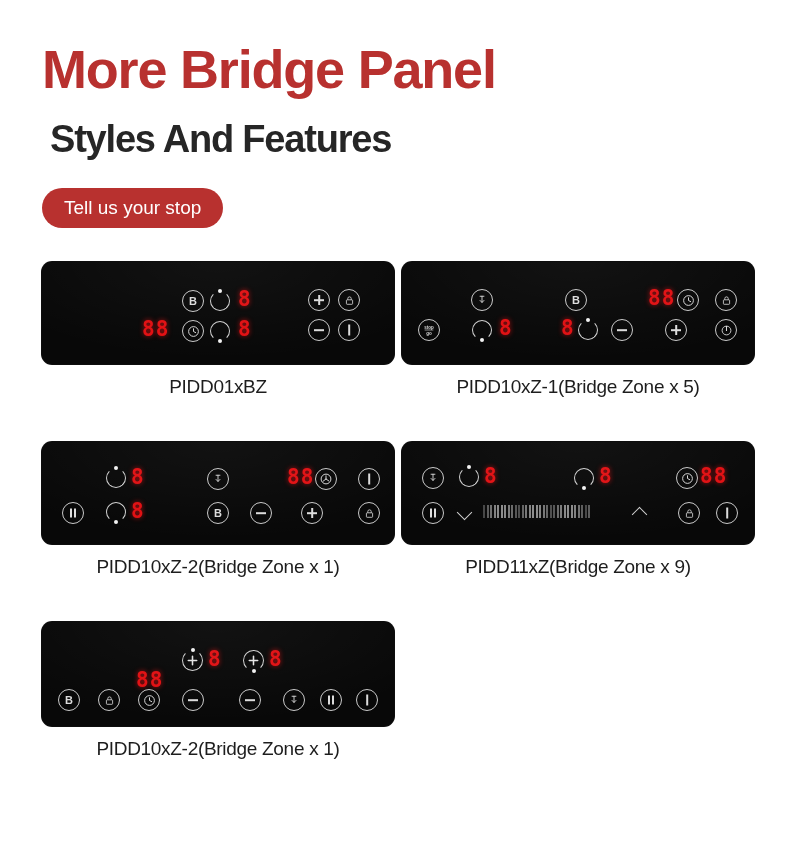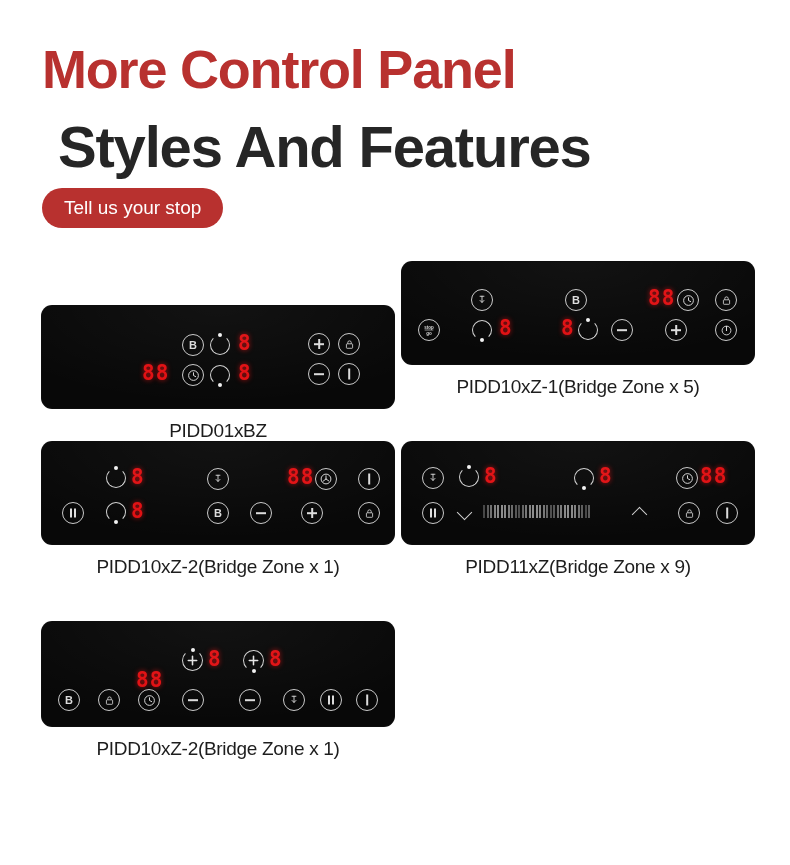--- a/index.html
+++ b/index.html
@@ -12,22 +12,22 @@
   }
   .page{position:relative;width:790px;height:865px;}
 
   
   .hdr{position:absolute;left:42px;top:38px;width:700px;}
   .h1-red{
     font-size:54px;font-weight:bold;color:#b8312f;
     letter-spacing:-1.2px;line-height:62px;margin:0;
   }
   .h1-dark{
-    font-size:58px;font-weight:bold;color:#262626;
-    letter-spacing:-1.2px;line-height:62px;margin:16px;
+    font-size:38px;font-weight:bold;color:#262626;
+    letter-spacing:-1.2px;line-height:62px;margin:8px;
   }
   .pill{
     position:absolute;left:42px;top:188px;
     background:#b8312f;color:#ffffff;
     border-radius:22px;height:40px;line-height:40px;
     padding:0 22px;font-size:19px;display:inline-block;
     white-space:nowrap;
   }
 
   
@@ -133,28 +133,28 @@
     transform:rotate(-45deg);
   }
   .chev.up::before{top:5px;transform:rotate(135deg);}
 </style>
 </head>
 <body>
 
 <div class="page">
 
   <div class="hdr">
-    <div class="h1-red">More Control Panel</div>
+    <div class="h1-red">More Bridge Panel</div>
     <div class="h1-dark">Styles And Features</div>
   </div>
   <div class="pill">Tell us your stop</div>
 
   <div class="panels">
 
-    <div class="cell" style="left:42px;top:0;width:352px;margin-top:44px;">
+    <div class="cell" style="left:42px;top:0;width:352px;">
       <div class="panel" style="width:352px;height:102px;">
 
         <div class="atom" style="left:140px;top:28px;">
           <span class="cbtn">B</span>
           </div>
 
         <div class="atom" style="left:168px;top:29px;">
           <span class="zone top">
               <i></i>
               <b></b>

